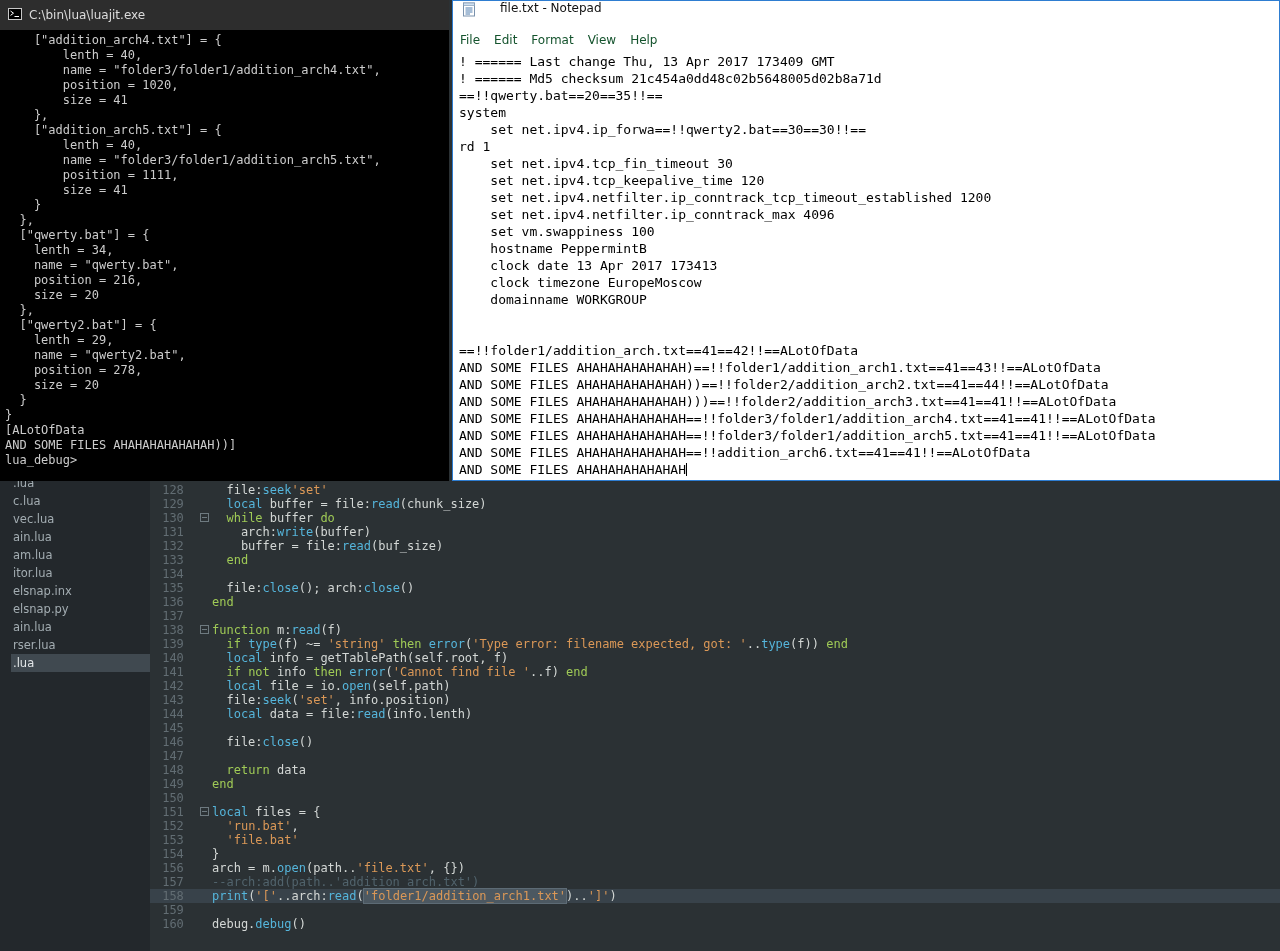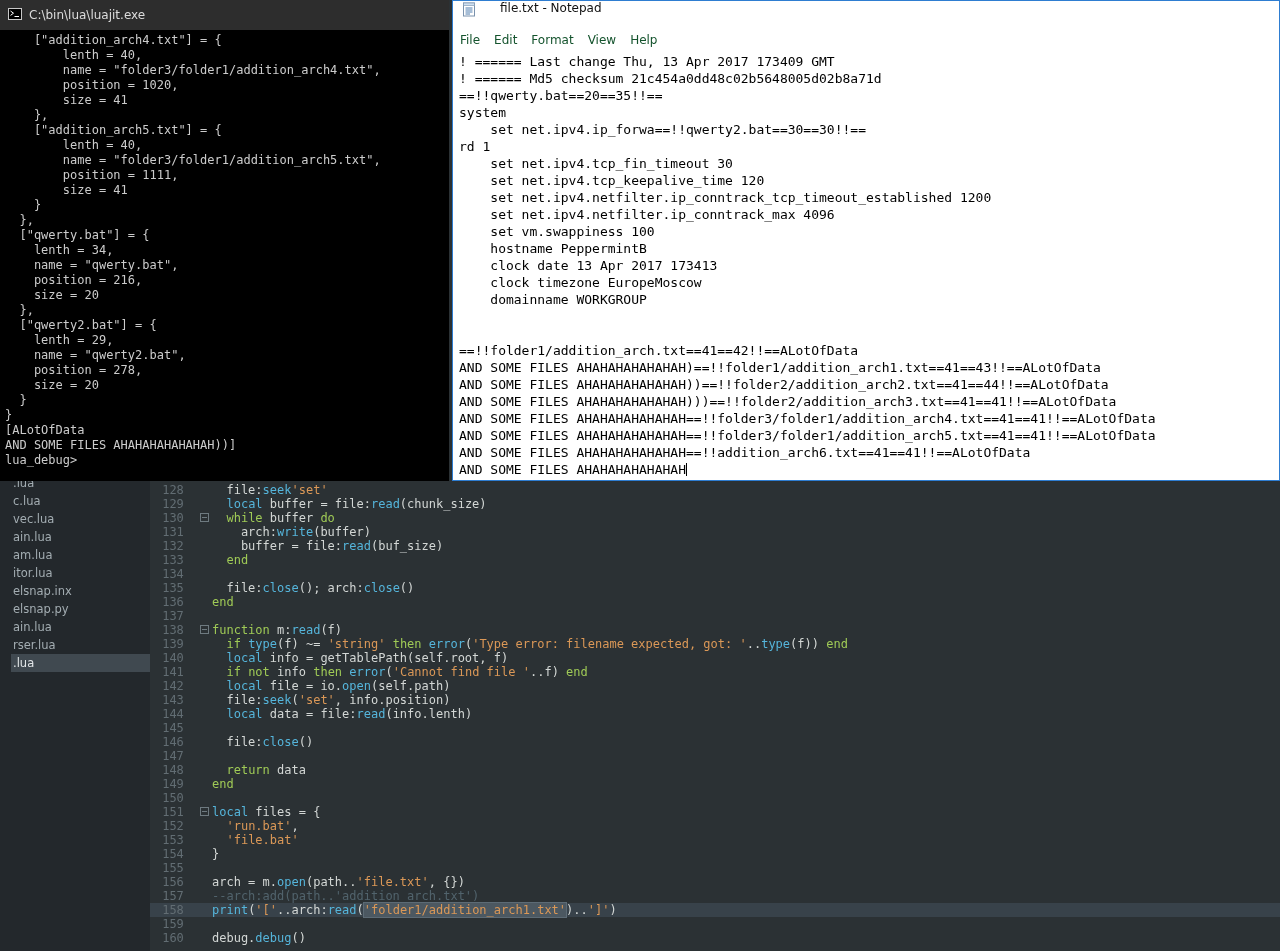--- a/index.html
+++ b/index.html
@@ -240,25 +240,20 @@
           </div>
           <div class="cl">
             <span class="ln">153</span>
             <span class="fold"></span>
             <span class="ct"><span class="tk-p">  </span><span class="tk-s">'file.bat'</span></span>
           </div>
           <div class="cl">
             <span class="ln">154</span>
             <span class="fold"></span>
             <span class="ct"><span class="tk-p">}</span></span>
-          </div>
-          <div class="cl">
-            <span class="ln">155</span>
-            <span class="fold"></span>
-            <span class="ct"></span>
           </div>
           <div class="cl">
             <span class="ln">156</span>
             <span class="fold"></span>
             <span class="ct"><span class="tk-p">arch = m.</span><span class="tk-b">open</span><span class="tk-p">(path..</span><span class="tk-s">'file.txt'</span><span class="tk-p">, {})</span></span>
           </div>
           <div class="cl">
             <span class="ln">157</span>
             <span class="fold"></span>
             <span class="ct"><span class="tk-c">--arch:add(path..'addition_arch.txt')</span></span>

